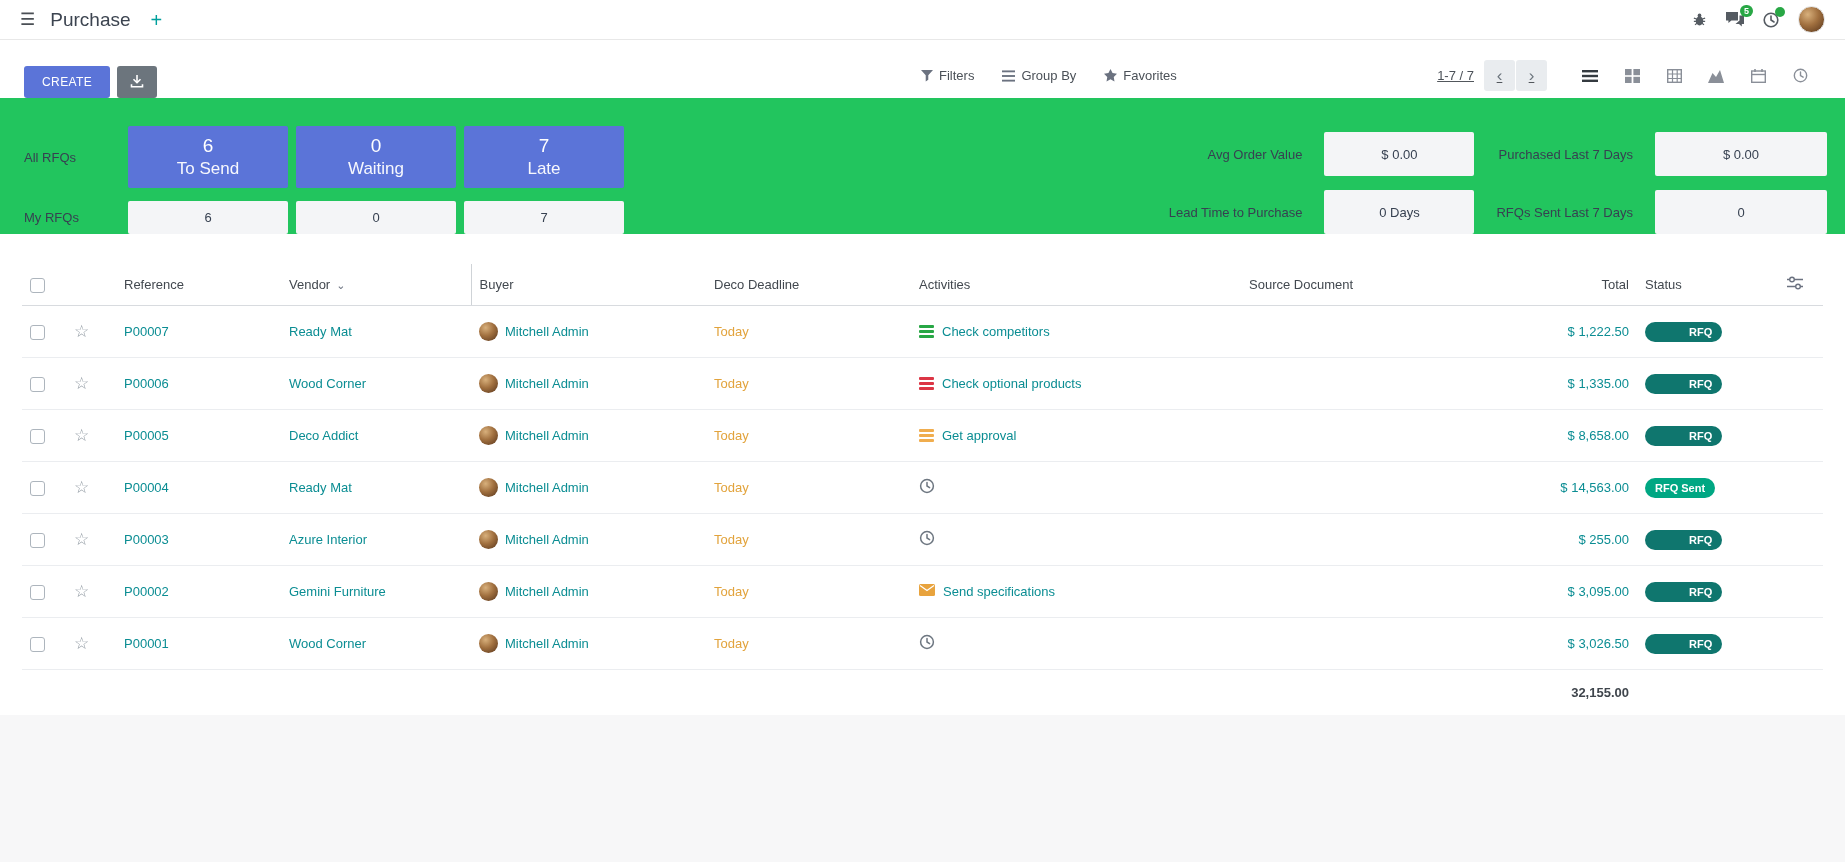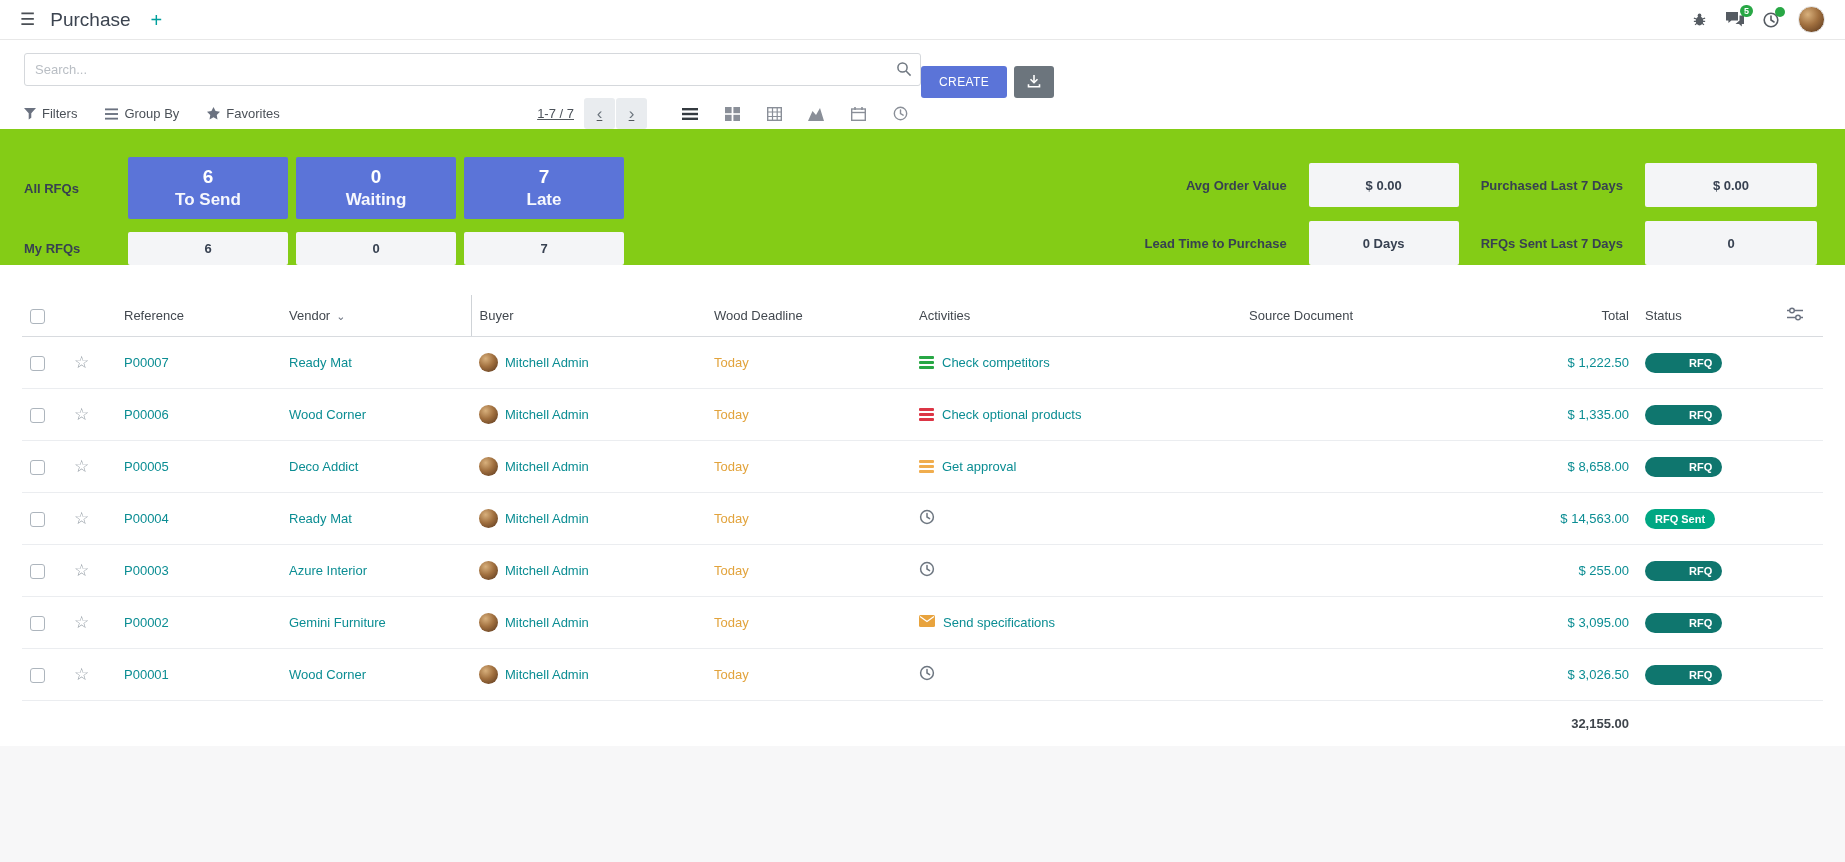--- a/index.html
+++ b/index.html
@@ -42,21 +42,21 @@
   .pager-text { font-size:13px; color:#4b5158; }
   .pager-btns { display:flex; gap:1px; }
   .pager-btn { width:31px; height:31px; background:#e9ecef; border:none; border-radius:3px;
     color:#6c757d; font-size:17px; cursor:pointer; line-height:1; }
   .view-switcher { display:flex; margin-left:22px; }
   .vs-btn { width:42px; height:31px; display:flex; align-items:center; justify-content:center;
     color:#8a8f98; cursor:pointer; background:none; border:none; }
   .vs-btn.active { color:#343a40; }
 
   
-  .dashboard { display:flex; justify-content:space-between; padding:28px 28px 0 24px; background:#84cc16;font-weight:bold; }
+  .dashboard { display:flex; justify-content:space-between; padding:28px 18px 0 24px; background:#22c55e; }
   .dash-left { display:grid; grid-template-columns:96px 160px 160px 160px; column-gap:8px; row-gap:12px; align-items:center; }
   .dash-row-label { font-size:13px; color:#374151; }
   .kpi-blue { height:62px; background:#5b74d8; color:#fff; border-radius:2px;
     display:flex; flex-direction:column; align-items:center; justify-content:center; cursor:pointer; }
   .kpi-blue .v { font-size:19px; }
   .kpi-blue .l { font-size:17px; margin-top:2px; opacity:.95; }
   .kpi-gray { height:33px; background:#f4f5f7; border-radius:2px; color:#374151; font-size:13px;
     display:flex; align-items:center; justify-content:center; cursor:pointer; }
   .dash-stats { display:grid; grid-template-columns:max-content 150px max-content 172px;
     column-gap:22px; row-gap:14px; align-items:center; margin-top:6px; }
@@ -126,29 +126,20 @@
             <circle cx="8" cy="8" r="6.8" fill="none" stroke="currentColor" stroke-width="1.6"></circle>
             <path d="M8 4v4l3 2" fill="none" stroke="currentColor" stroke-width="1.6" stroke-linecap="round"></path>
           </svg>
         <span class="nav-dot"></span>
       </span>
       <span class="avatar"></span>
     </div>
   </div>
 
   <div class="control">
-    <div class="search-wrap">
-      <input class="search-input" type="text" placeholder="Search..." style="">
-      <span class="search-ico">
-        <svg width="16" height="16" viewBox="0 0 16 16">
-            <circle cx="6.5" cy="6.5" r="4.6" fill="none" stroke="#6f7780" stroke-width="1.5"></circle>
-            <path d="M10 10l4.6 4.6" stroke="#6f7780" stroke-width="1.5"></path>
-          </svg>
-      </span>
-    </div>
 
     <div class="btn-row">
       <button class="btn-create">CREATE</button>
       <button class="btn-export">
         <span>
           <svg width="14" height="14" viewBox="0 0 14 14">
               <path d="M7 1v7" stroke="#fff" stroke-width="1.6"></path>
               <path d="M3.5 5.2L7 8.7 10.5 5.2" fill="none" stroke="#fff" stroke-width="1.6"></path>
               <path d="M1.5 10.3v2.4h11v-2.4" fill="none" stroke="#fff" stroke-width="1.6"></path>
             </svg>
@@ -286,21 +277,21 @@
       </colgroup>
       <thead>
         <tr>
           <th><span class="cb"></span></th>
           <th></th>
           <th>Reference</th>
           <th class="th-vendor">
             <span>Vendor</span><span class="sort-caret">⌄</span>
           </th>
           <th>Buyer</th>
-          <th>Wood Deadline</th>
+          <th>Deco Deadline</th>
           <th>Activities</th>
           <th>Source Document</th>
           <th class="th-total">Total</th>
           <th>Status</th>
           <th class="th-opt">
             <button class="opt-btn">
               <svg width="16" height="14" viewBox="0 0 16 14">
                   <path d="M0 3.5h16M0 10.5h16" stroke="currentColor" stroke-width="1.4"></path>
                   <circle cx="5" cy="3.5" r="2.3" fill="#fff" stroke="currentColor" stroke-width="1.4"></circle>
                   <circle cx="11" cy="10.5" r="2.3" fill="#fff" stroke="currentColor" stroke-width="1.4"></circle>

